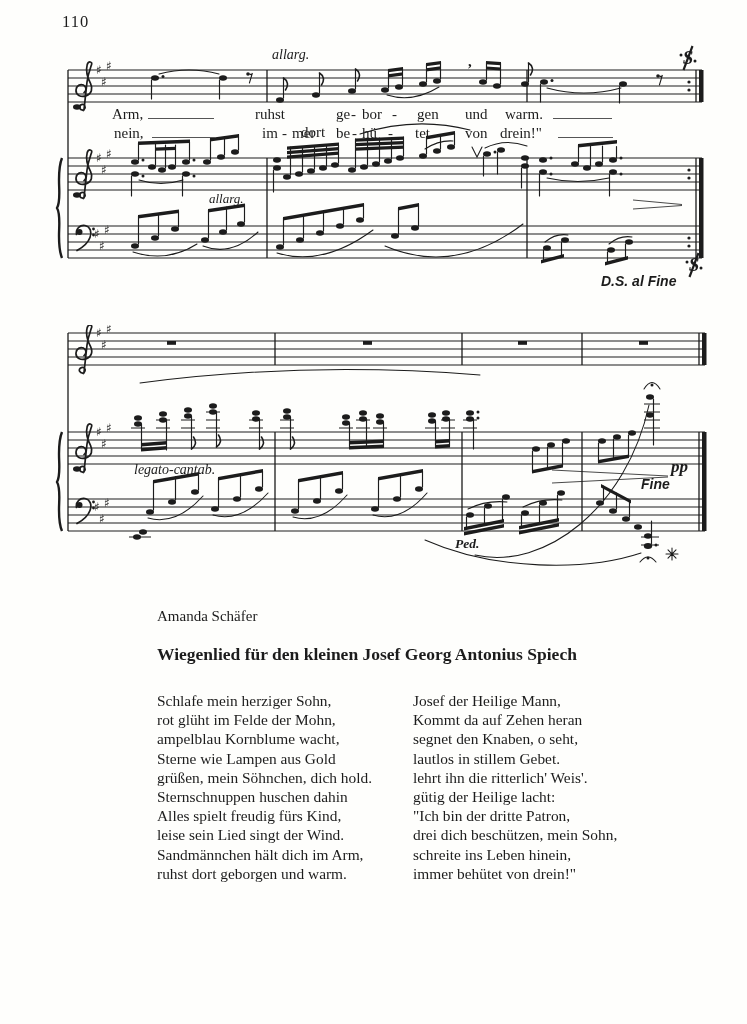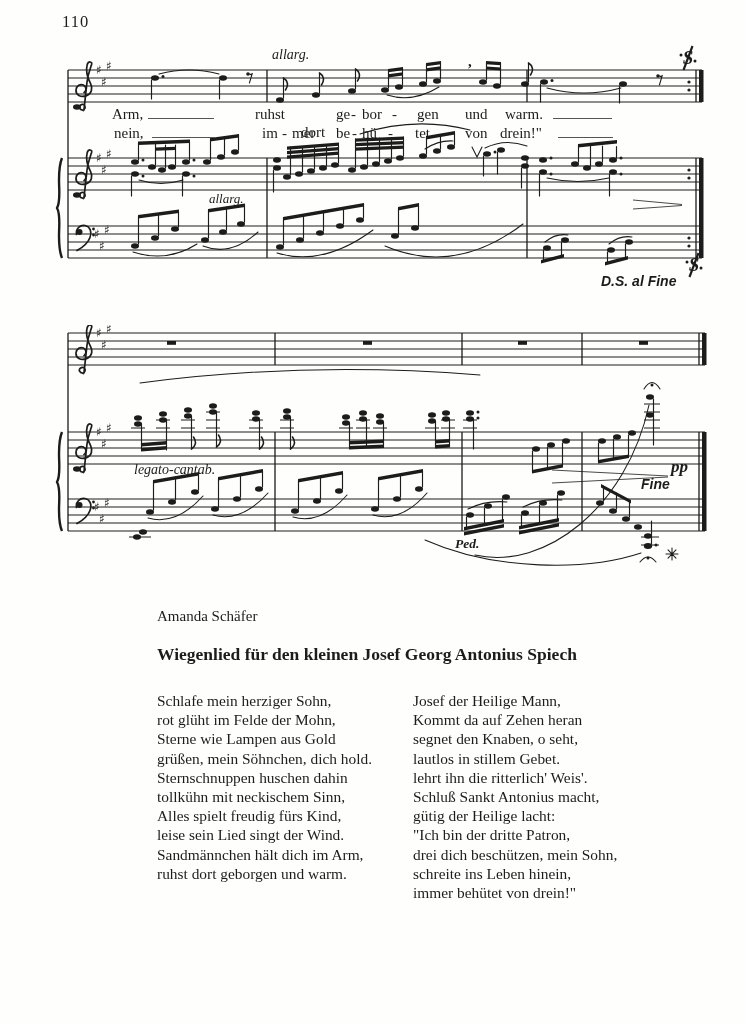--- a/index.html
+++ b/index.html
@@ -384,36 +384,35 @@
   <span class="abs ppd" style="left:671px;top:457px">pp</span>
   <span class="abs bi14" style="left:641px;top:476px">Fine</span>
   <span class="abs ped" style="left:455px;top:536px">Ped.</span>
 
   <div class="abs author">Amanda Schäfer</div>
   <div class="abs title">Wiegenlied für den kleinen Josef Georg Antonius Spiech</div>
 
   <div class="col colL">
     <div>Schlafe mein herziger Sohn,</div>
     <div>rot glüht im Felde der Mohn,</div>
+    <div>ampelblau Kornblume wacht,</div>
     <div>Sterne wie Lampen aus Gold</div>
     <div>grüßen, mein Söhnchen, dich hold.</div>
     <div>Sternschnuppen huschen dahin</div>
-    <div>tollkühn mit neckischem Sinn,</div>
     <div>Alles spielt freudig fürs Kind,</div>
     <div>leise sein Lied singt der Wind.</div>
     <div>Sandmännchen hält dich im Arm,</div>
     <div>ruhst dort geborgen und warm.</div>
   </div>
   <div class="col colR">
     <div>Josef der Heilige Mann,</div>
     <div>Kommt da auf Zehen heran</div>
     <div>segnet den Knaben, o seht,</div>
     <div>lautlos in stillem Gebet.</div>
     <div>lehrt ihn die ritterlich' Weis'.</div>
-    <div>Schluß Sankt Antonius macht,</div>
     <div>gütig der Heilige lacht:</div>
     <div>"Ich bin der dritte Patron,</div>
     <div>drei dich beschützen, mein Sohn,</div>
     <div>schreite ins Leben hinein,</div>
     <div>immer behütet von drein!"</div>
   </div>
 
 </div>
 
 </body></html>

